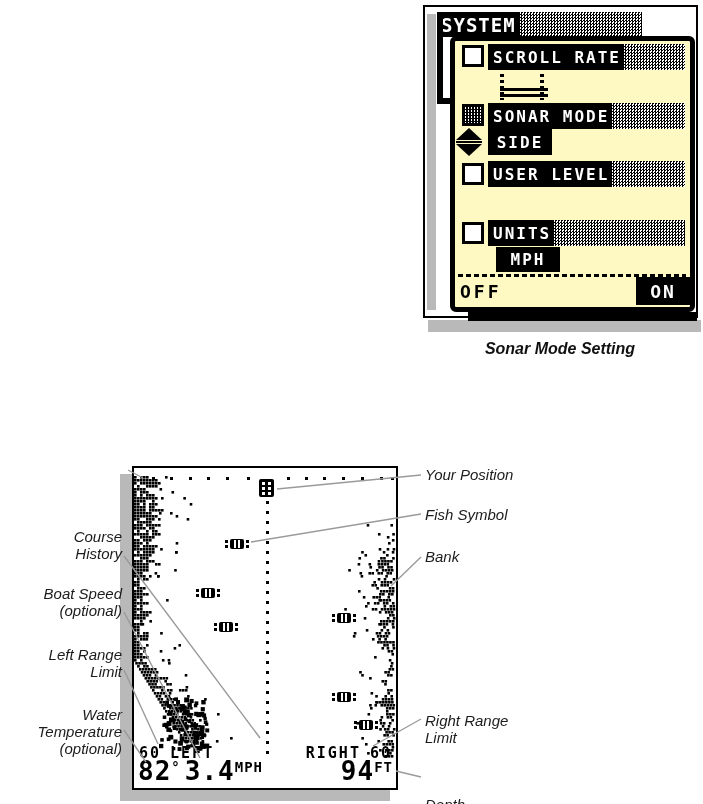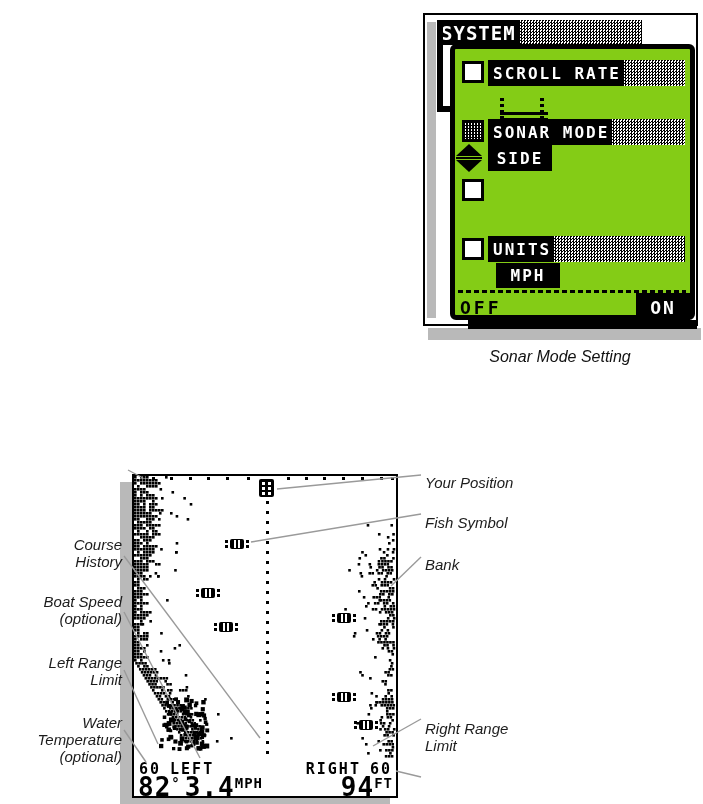--- a/index.html
+++ b/index.html
@@ -1,29 +1,29 @@
 <!DOCTYPE html>
 <html><head>
 <meta charset="utf-8">
 <style>
   html,body{margin:0;padding:0;background:#fff;}
   .page{position:relative;width:703px;height:804px;background:#fff;overflow:hidden;
         font-family:"Liberation Sans",sans-serif;}
-  .abs{position:absolute;margin-top:8px;}
+  .abs{position:absolute;}
   .pix{font-family:"DejaVu Sans Mono",monospace;font-weight:bold;}
   .dither{background-image:conic-gradient(#000 25%,#fff 0 50%,#000 0 75%,#fff 0);background-size:3px 3px;}
   
   .fig1-box{left:423px;top:5px;width:271px;height:309px;border:2px solid #000;background:#fff;}
   .shadow{background:#b9b9b9;}
   .menubar{background:#000;color:#fff;display:flex;align-items:stretch;}
   .menubar .txt{background:#000;padding:3px 3px 3px 5px;white-space:nowrap;display:flex;align-items:center;
                 font-size:16px;letter-spacing:2px;}
   .menubar .tail{flex:1;}
   .titlebar .txt{font-size:19px;letter-spacing:1px;padding:1px 4px;}
-  .panel{left:450px;top:36px;width:235px;height:266px;border:5px solid #000;border-radius:6px;background:#84cc16;}
+  .panel{left:450px;top:36px;width:235px;height:266px;border:5px solid #000;border-radius:6px;background:#fef9c3;}
   .cb{width:16px;height:16px;border:3px solid #000;background:#fff;}
   .cb.checked{background-color:#000;background-image:conic-gradient(#000 0 75%,#fff 0);background-size:3px 3px;}
   .invbox{background:#000;color:#fff;display:flex;align-items:center;justify-content:center;
           font-size:16px;letter-spacing:2px;}
   .vdash{width:4px;height:26px;background-image:repeating-linear-gradient(180deg,#000 0 3px,transparent 3px 6px);}
   .hbar{height:3px;background:#000;}
   .tri{width:0;height:0;}
   .tri-up{border-left:13px solid transparent;border-right:13px solid transparent;border-bottom:12px solid #000;}
   .tri-down{border-left:13px solid transparent;border-right:13px solid transparent;border-top:12px solid #000;}
   .arrow-mid{width:26px;height:2px;background:#000;margin:1px 0;}
@@ -86,40 +86,44 @@
     <div class="abs" style="left:1px;top:87px;">
       <div class="tri tri-up"></div>
       <div class="arrow-mid"></div>
       <div class="tri tri-down"></div>
     </div>
     <div class="abs invbox pix" style="left:33px;top:88px;width:64px;height:26px;">
       <span>SIDE</span>
     </div>
 
     <div class="abs cb" style="left:7px;top:122px;"></div>
+    <div class="abs menubar pix" style="left:33px;top:120px;width:197px;height:26px;">
+      <span class="txt">USER LEVEL</span>
+      <span class="tail dither"></span>
+    </div>
 
     <div class="abs cb" style="left:7px;top:181px;"></div>
     <div class="abs menubar pix" style="left:33px;top:179px;width:197px;height:26px;">
       <span class="txt">UNITS</span>
       <span class="tail dither"></span>
     </div>
     <div class="abs invbox pix" style="left:41px;top:206px;width:64px;height:25px;">
       <span>MPH</span>
     </div>
 
     <div class="abs dashsep" style="left:3px;top:233px;width:228px;"></div>
     <div class="abs pix off-text" style="left:5px;top:240px;">OFF</div>
     <div class="abs invbox pix" style="left:181px;top:236px;width:54px;height:28px;font-size:18px;">
       <span>ON</span>
     </div>
   </div>
 
   <div class="abs" style="left:468px;top:312px;width:229px;height:9px;background:#000;"></div>
 
-  <div class="abs caption" style="left:440px;top:340px;width:240px;">Sonar Mode Setting</div>
+  <div class="abs caption" style="left:440px;top:340px;width:240px;font-weight:bold;">Sonar Mode Setting</div>
 
   <div class="abs shadow" style="left:120px;top:474px;width:12px;height:326px;"></div>
   <div class="abs shadow" style="left:120px;top:790px;width:270px;height:11px;"></div>
 
   <div class="abs fig2-frame">
     <div class="abs row1 pix">
       <span class="grp">
         <span>60</span>
         <span>LEFT</span>
       </span>

